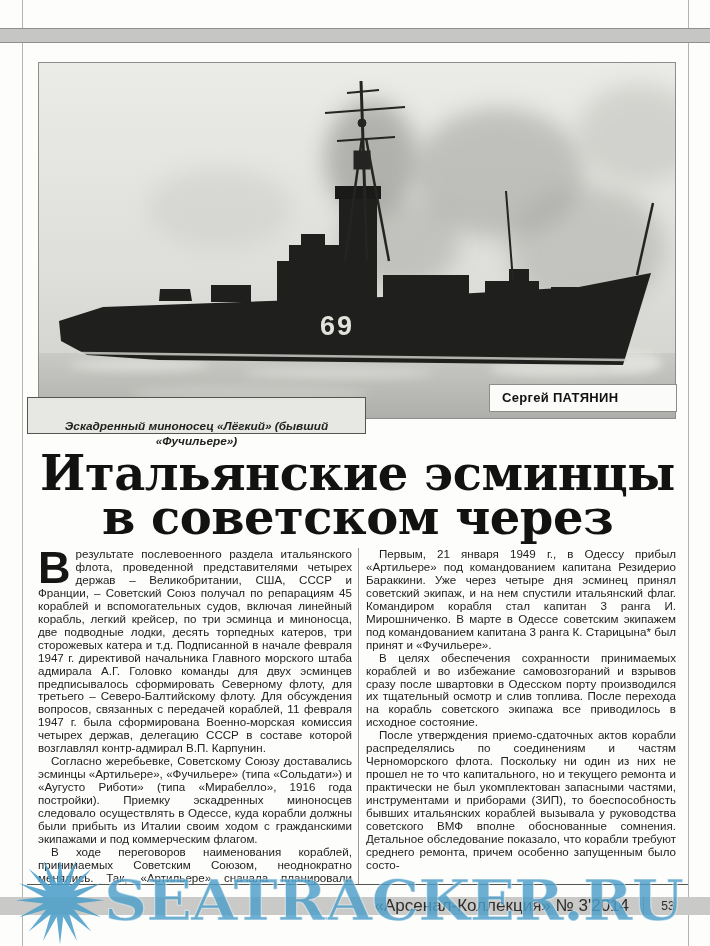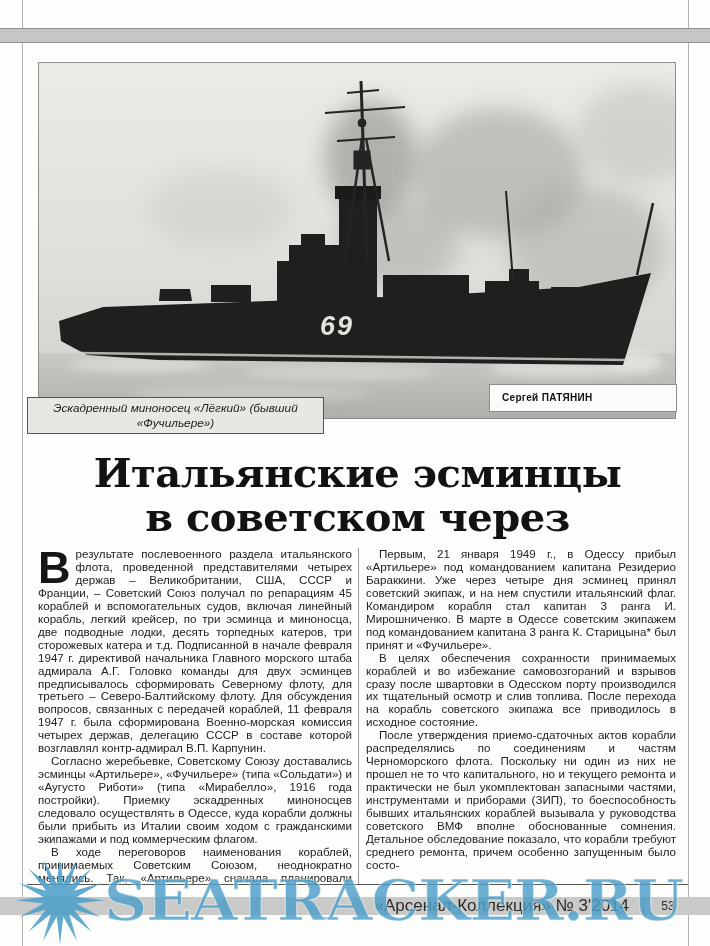--- a/index.html
+++ b/index.html
@@ -10,39 +10,39 @@
   }
   .edge-line { position:absolute; top:0; bottom:0; width:1px; background:#b5b3b0; }
   .edge-line.left { left:22px; }
   .edge-line.right { left:688px; }
   .top-bar {
     position:absolute; left:0; top:28px; width:710px; height:15px;
     background:#c6c6c4; border-top:1px solid #8f8f8d; border-bottom:1px solid #8f8f8d;
   }
   .photo-frame {
     position:absolute; left:38px; top:62px; width:638px; height:357px;
-    border:1px solid #8d8d8b; background:#8b5cf6;font-style:italic;
+    border:1px solid #8d8d8b; background:#8b5cf6;
   }
   .photo-frame svg { display:block; }
   .caption-box {
-    position:absolute; left:27px; top:397px; width:297px; height:37px;
+    position:absolute; left:27px; top:397px; width:339px; height:37px;
     background:#e7e7e3; border:1px solid #55554f;
-    font-size:11.8px; font-weight:normal; font-style:italic; line-height:15px;
-    text-align:center; padding-top:3px; color:#22221e;
+    font-size:11.8px; font-weight:bold; font-style:italic; line-height:15px;
+    text-align:center; padding-top:21px; color:#22221e;
   }
   .author-box {
     position:absolute; left:489px; top:384px; width:188px; height:28px;
     background:#fbfbf9; border:1px solid #8d8d8b;
-    font-size:10px; font-weight:bold; color:#111;
+    font-size:13px; font-weight:bold; color:#111;
     line-height:26px; padding-left:12px; letter-spacing:0.3px;
   }
   .title-block {
     position:absolute; left:27px; top:451px; width:661px; text-align:center;
     font-family:"DejaVu Serif", serif; font-weight:bold;
-    font-size:40px; line-height:44px; color:#121210; letter-spacing:-0.5px;
+    font-size:48px; line-height:44px; color:#121210; letter-spacing:-0.5px;
   }
   .col {
     position:absolute; top:548px; height:337px; overflow:hidden;
     font-size:11.6px; line-height:12.95px; text-align:justify; color:#222;
   }
   .col-left  { left:38px;  width:314px; }
   .col-right { left:366px; width:310px; }
   .col-rule  { position:absolute; left:358px; top:548px; height:336px; width:1px; background:#9a9a98; }
   .col p.indent { text-indent:13px; }
   .dropcap {

